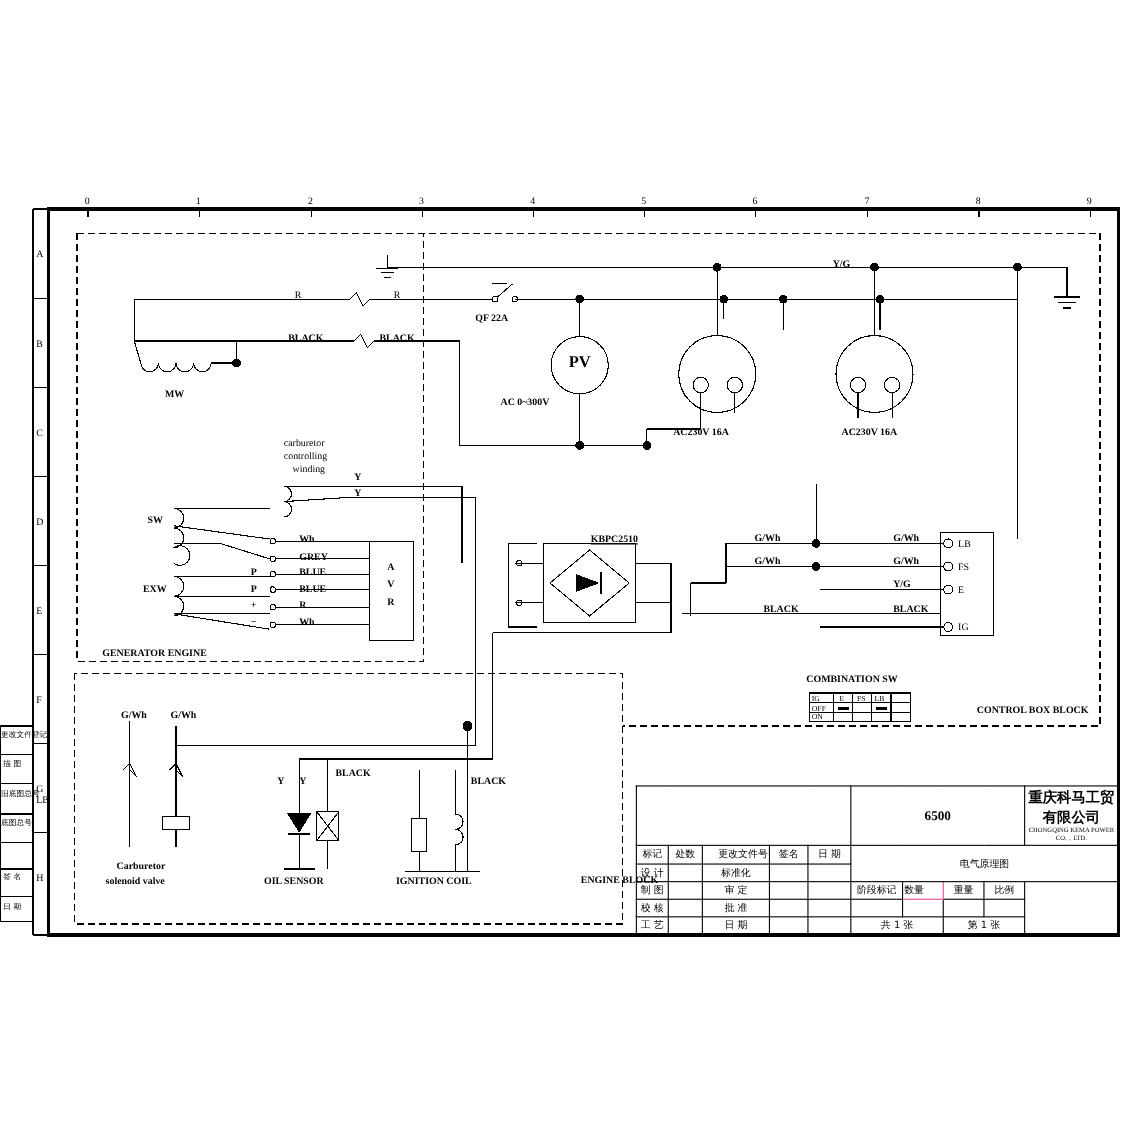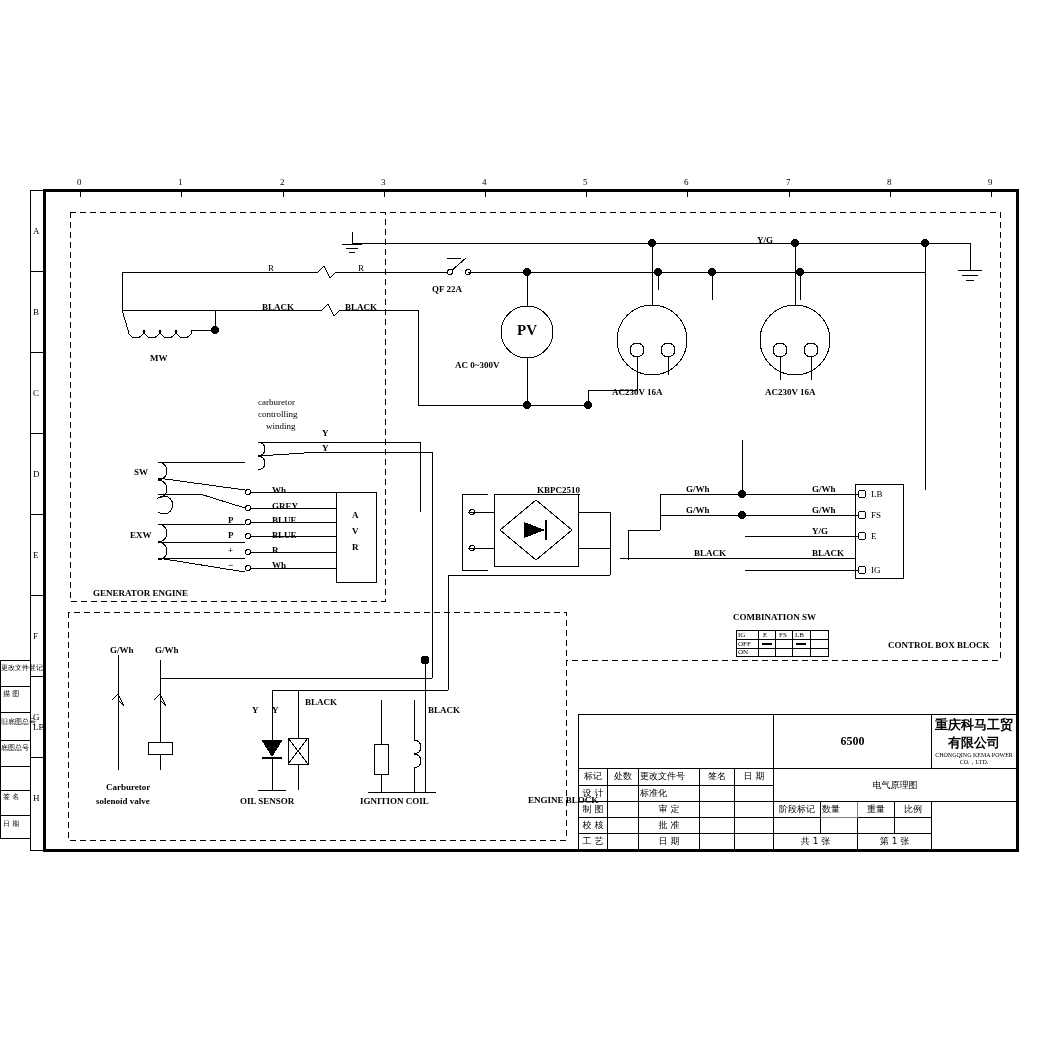--- a/index.html
+++ b/index.html
@@ -428,29 +428,29 @@
         <td colspan="5" style="border:1px solid #000;width:180px;vertical-align:middle;text-align:center;">&nbsp;</td>
         <td colspan="4" style="border:1px solid #000;text-align:center;font-weight:bold;font-size:12px;">6500</td>
         <td colspan="2" style="border:1px solid #000;text-align:center;">
           <div class="cn" style="font-size:13px;font-weight:bold;">重庆科马工贸有限公司</div>
           <div style="font-size:6px;">CHONGQING KEMA POWER CO.，LTD.</div>
         </td>
       </tr>
       <tr style="height:14px;">
         <td style="border:1px solid #000;width:26px;text-align:center;" class="cn">标记</td>
         <td style="border:1px solid #000;width:28px;text-align:center;" class="cn">处数</td>
-        <td style="border:1px solid #000;width:58px;text-align:left;" class="cn">更改文件号</td>
+        <td style="border:1px solid #000;width:58px;text-align:right;" class="cn">更改文件号</td>
         <td style="border:1px solid #000;width:32px;text-align:center;" class="cn">签名</td>
         <td style="border:1px solid #000;width:36px;text-align:center;" class="cn">日 期</td>
         <td colspan="6" rowspan="2" style="border:1px solid #000;text-align:center;vertical-align:middle;" class="cn" style2="">电气原理图</td>
       </tr>
       <tr style="height:16px;">
         <td style="border:1px solid #000;text-align:center;" class="cn">设 计</td>
         <td style="border:1px solid #000;">&nbsp;</td>
-        <td style="border:1px solid #000;text-align:left;margin-top:20px;" class="cn">标准化</td>
+        <td style="border:1px solid #000;text-align:center;margin-top:20px;" class="cn">标准化</td>
         <td style="border:1px solid #000;">&nbsp;</td>
         <td style="border:1px solid #000;">&nbsp;</td>
       </tr>
       <tr style="height:16px;">
         <td style="border:1px solid #000;text-align:center;" class="cn">制 图</td>
         <td style="border:1px solid #000;">&nbsp;</td>
         <td style="border:1px solid #000;text-align:center;" class="cn">审 定</td>
         <td style="border:1px solid #000;">&nbsp;</td>
         <td style="border:1px solid #000;">&nbsp;</td>
         <td style="border:1px solid #000;width:44px;text-align:center;" class="cn">阶段标记</td>

